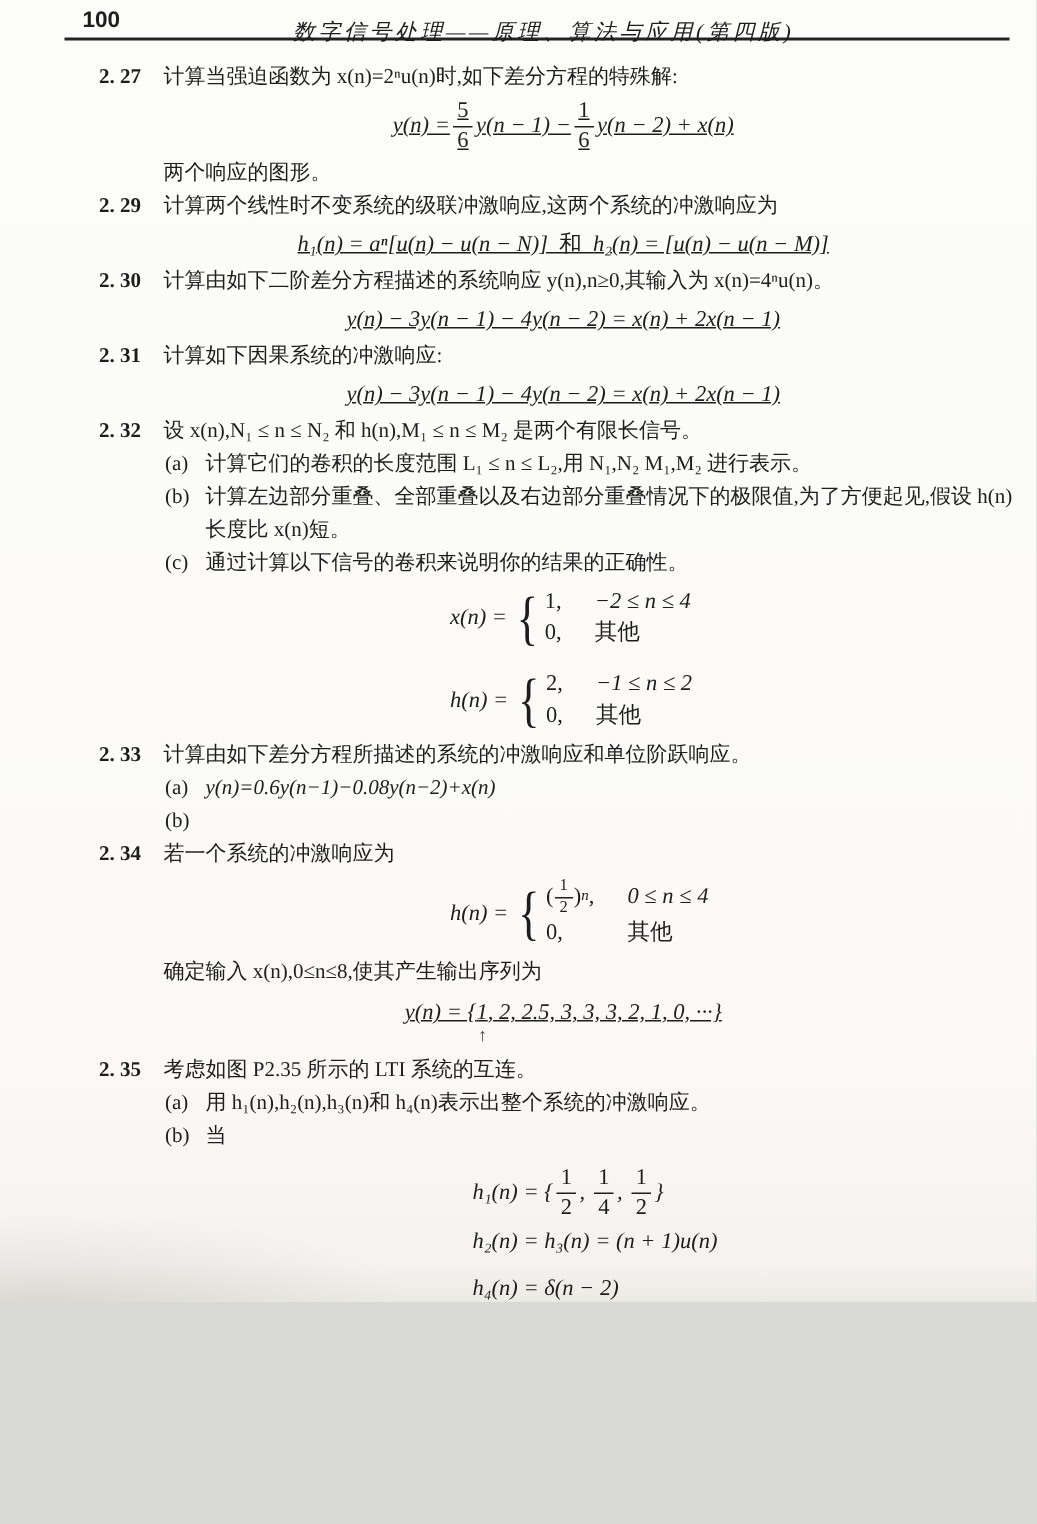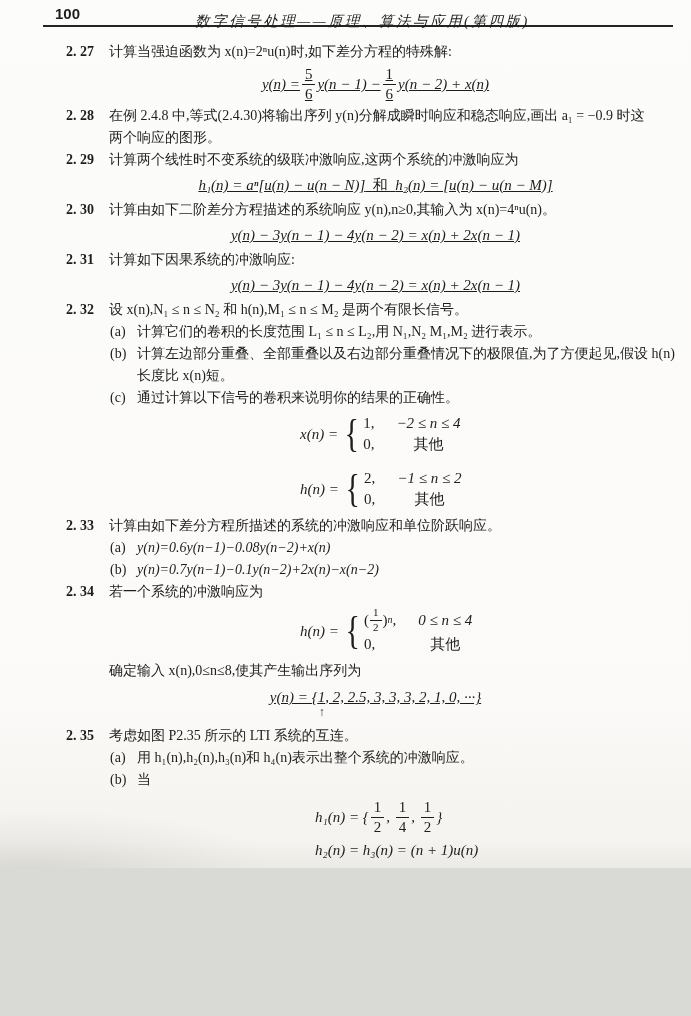--- a/index.html
+++ b/index.html
@@ -42,21 +42,21 @@
   .eq{font-size:15px;line-height:22px;display:flex;align-items:center;}
   .eq-c{justify-content:center;padding-left:60px;margin:3px 0;text-decoration:underline;}
   .eq-l{padding-left:300px;margin:4px 0;}
   .eq-l2{padding-left:315px;margin:4px 0;}
   .frac{display:inline-flex;flex-direction:column;text-align:center;line-height:1.1;margin:0 2px;vertical-align:middle;}
   .frac .fn{display:block;padding:0 3px 1px;border-bottom:1px solid #1d1d1d;}
   .frac .fd{display:block;padding:1px 3px 0;}
   .frac.fs{font-size:11px;line-height:1.05;margin:0 1px;}
   .brace{font-size:40px;font-weight:200;transform:scaleX(0.75);margin:0 2px 0 4px;font-style:normal;line-height:1;}
   .crows{display:inline-grid;grid-template-columns:auto auto;column-gap:22px;row-gap:1px;font-size:15px;line-height:20px;align-items:center;}
-  .cc{text-align:center;}
+  .cc{}
   .cell{display:inline-flex;align-items:center;}
   .seq{padding-bottom:14px;margin-top:4px;}
   .seq-mark{position:relative;font-style:italic;}
   .seq-arrow{position:absolute;left:1px;top:15px;font-size:12px;font-style:normal;color:#333;}
   sup.m{font-size:10px;vertical-align:6px;font-style:italic;}
   .sp6{height:6px;}
   .sp2{height:2px;}
 </style>
 </head>
 <body>
@@ -81,24 +81,20 @@
           <span class="fd">6</span>
         </span>
       <span class="m">y(n − 1) − </span>
       <span class="frac">
           <span class="fn">1</span>
           <span class="fd">6</span>
         </span>
       <span class="m">y(n − 2) + x(n)</span>
     </div>
 
-    <div class="ln">
-      <span class="pnum">2. 28</span>
-      <span class="ptext">在例 2.4.8 中,等式(2.4.30)将输出序列 y(n)分解成瞬时响应和稳态响应,画出 a₁ = −0.9 时这</span>
-    </div>
     <div class="cont">两个响应的图形。</div>
 
     <div class="ln">
       <span class="pnum">2. 29</span>
       <span class="ptext">计算两个线性时不变系统的级联冲激响应,这两个系统的冲激响应为</span>
     </div>
     <div class="eq eq-c">
       <span class="m">h₁(n) = aⁿ[u(n) − u(n − N)]</span>
       <span style="white-space:pre;">  和  </span>
       <span class="m">h₂(n) = [u(n) − u(n − M)]</span>
@@ -164,21 +160,20 @@
     <div class="ln">
       <span class="pnum">2. 33</span>
       <span class="ptext">计算由如下差分方程所描述的系统的冲激响应和单位阶跃响应。</span>
     </div>
     <div class="sub">
       <span class="slabel">(a)</span>
       <span class="m">y(n)=0.6y(n−1)−0.08y(n−2)+x(n)</span>
     </div>
     <div class="sub">
       <span class="slabel">(b)</span>
-      <span class="m">y(n)=0.7y(n−1)−0.1y(n−2)+2x(n)−x(n−2)</span>
     </div>
 
     <div class="ln">
       <span class="pnum">2. 34</span>
       <span class="ptext">若一个系统的冲激响应为</span>
     </div>
     <div class="eq eq-l">
       <span class="m">h(n) = </span>
       <span class="brace">{</span>
       <span class="crows">

